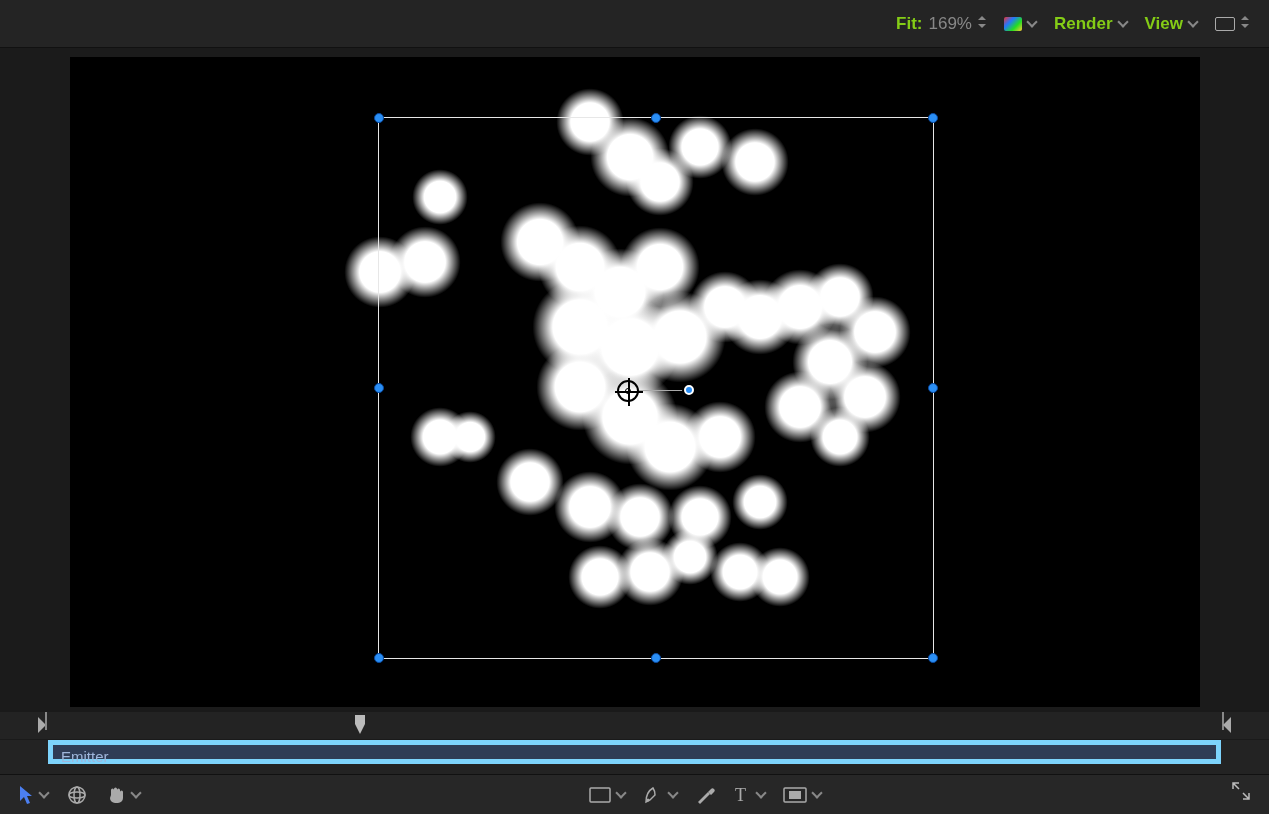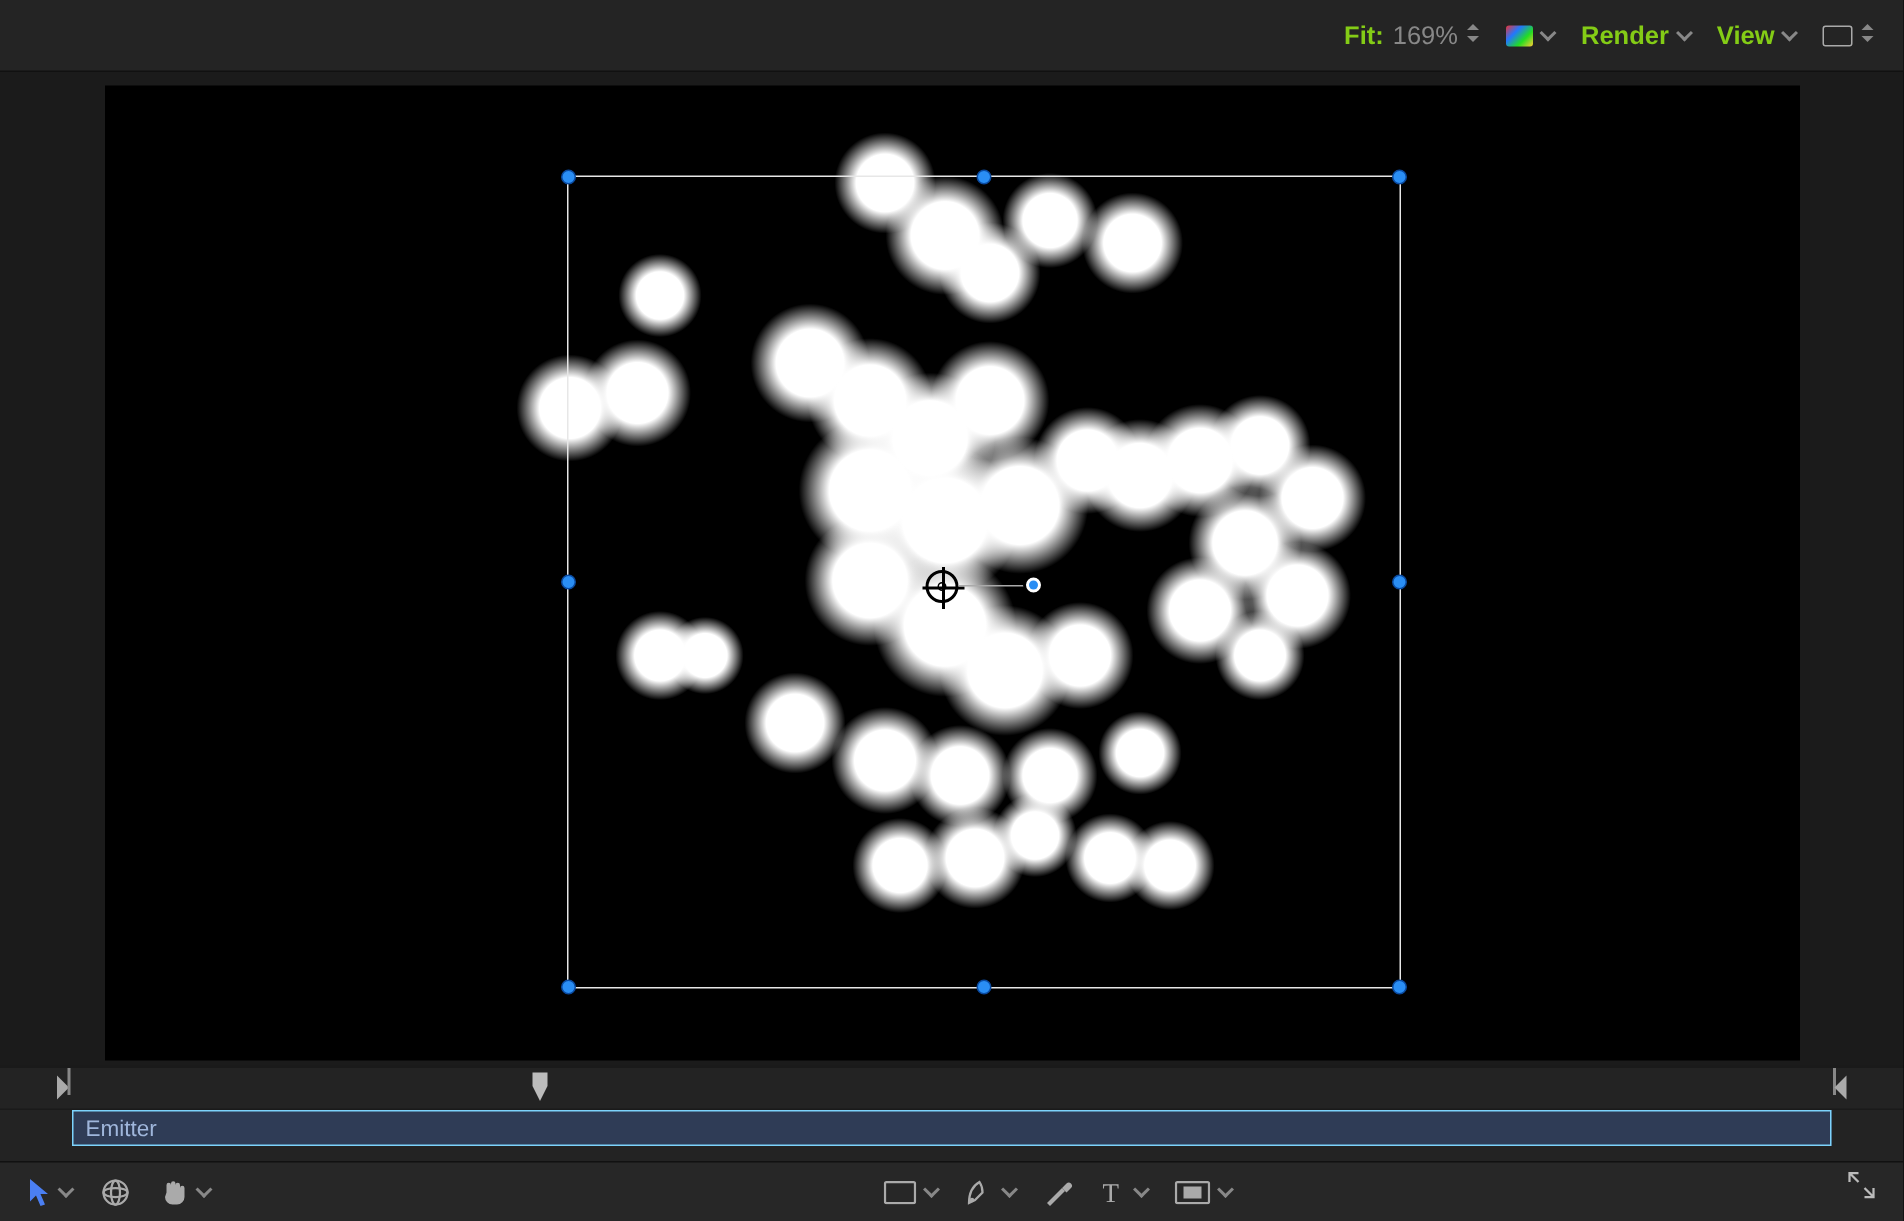--- a/index.html
+++ b/index.html
@@ -139,21 +139,21 @@
 .ti-marker { position:absolute; left:45px; top:0; width:2px; height:18px; background:#888; }
 .to-marker { position:absolute; right:45px; top:0; width:2px; height:18px; background:#888; }
 .playhead {
   position:absolute; left:354px; top:2px;
 }
 .playhead svg { display:block; }
 .track {
   position: absolute;
   left: 48px; right: 48px; top: 28px; height: 24px;
   background: #2f3c56;
-  border: 1px solid #7dd3fc;
+  border: 5px solid #7dd3fc;
 }
 .track-label {
   position: absolute; left: 8px; top: 3px;
   color: #9fb6db; font-size: 15px;
 }
 .bottom-toolbar {
   position: absolute;
   bottom: 0; left: 0;
   width: 1269px; height: 40px;
   background: #272727;

